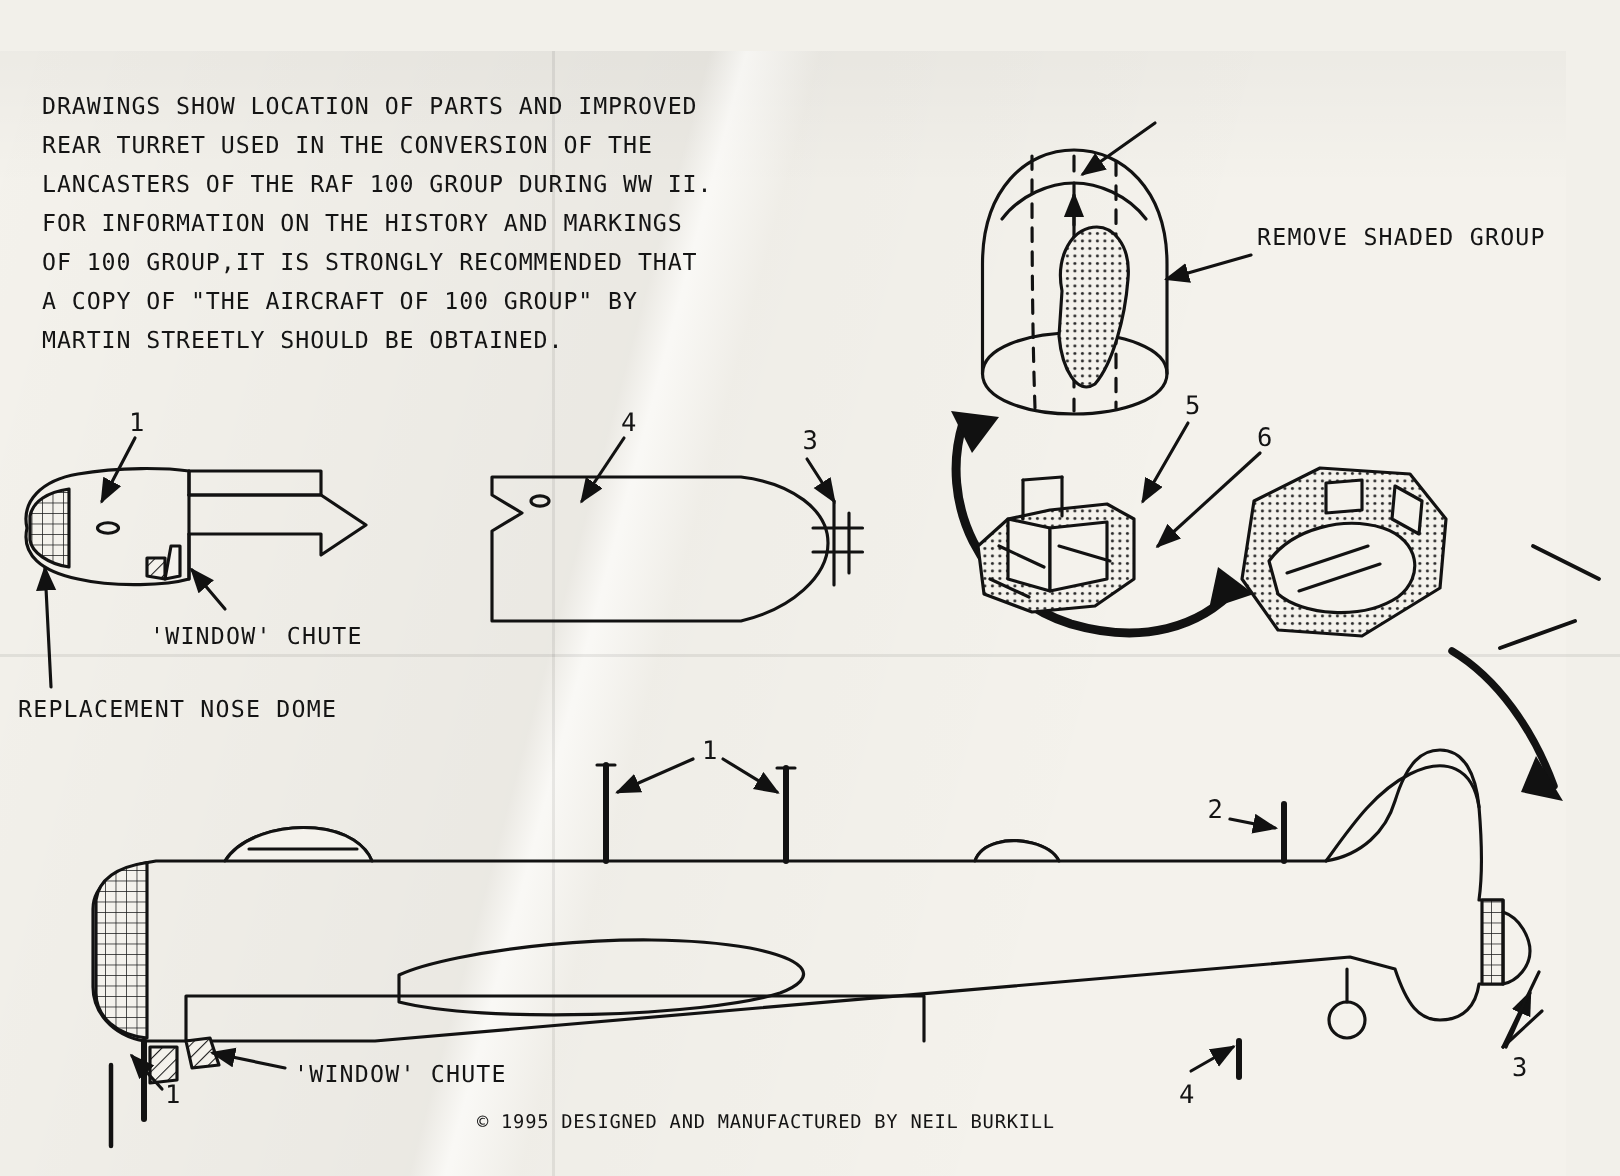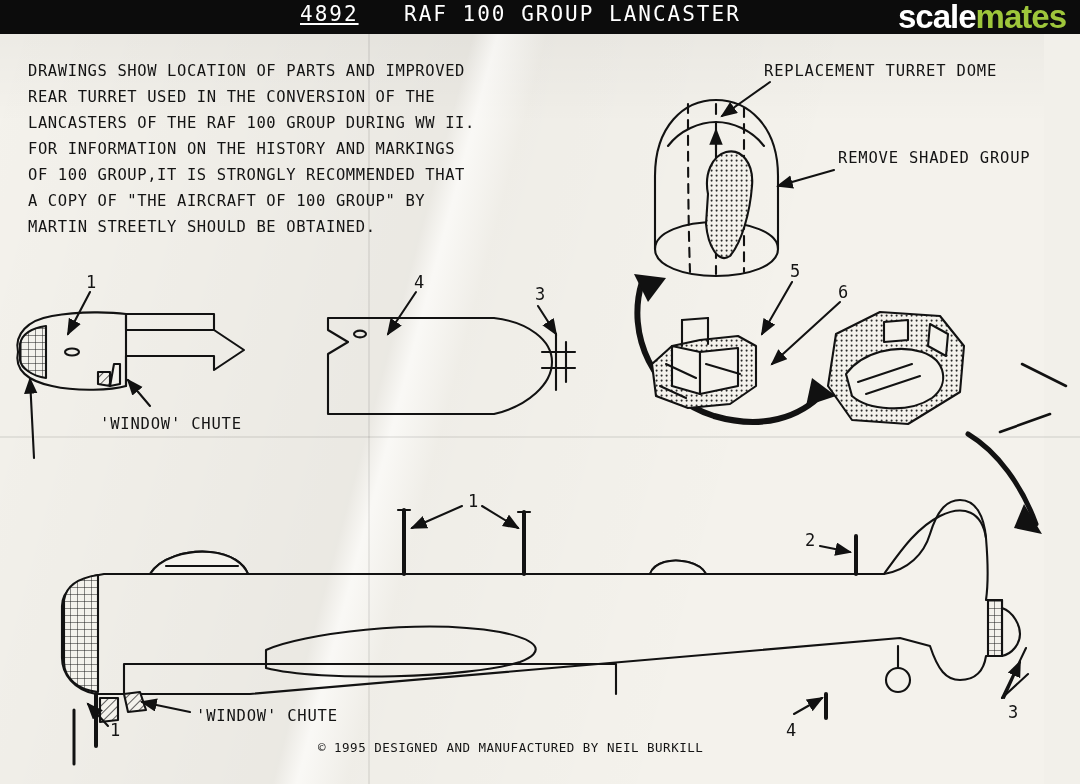--- a/index.html
+++ b/index.html
@@ -65,44 +65,37 @@
   #credit{
     left:318px;top:706px;font-size:12.5px;letter-spacing:0.5px;text-align:right;
   }
   svg{position:absolute;left:0;top:0;}
 </style>
 </head>
 <body>
 
 <div id="page">
 
-  <div id="header">
-    <span id="kit-number">4892</span>
-    <span id="kit-name">RAF 100 GROUP LANCASTER</span>
-    <div id="watermark">
-      <span class="w1">scale</span><span class="w2">mates</span>
-    </div>
-  </div>
 
   <div id="sheet">
 
     <div class="fold" style="left:368px;top:0;width:2px;height:750px;"></div>
     <div class="fold" style="left:0;top:402px;width:1080px;height:2px;"></div>
 
     <div class="txt" id="intro">DRAWINGS SHOW LOCATION OF PARTS AND IMPROVED
 REAR TURRET USED IN THE CONVERSION OF THE
 LANCASTERS OF THE RAF 100 GROUP DURING WW II.
 FOR INFORMATION ON THE HISTORY AND MARKINGS
 OF 100 GROUP,IT IS STRONGLY RECOMMENDED THAT
 A COPY OF "THE AIRCRAFT OF 100 GROUP" BY
 MARTIN STREETLY SHOULD BE OBTAINED.</div>
 
-    <div class="txt label" style="left:764px;top:28px;">REPLACEMENT TURRET DOME</div>
     <div class="txt label" style="left:838px;top:115px;">REMOVE SHADED GROUP</div>
     <div class="txt label" style="left:100px;top:381px;">'WINDOW' CHUTE</div>
+    <div class="txt label" style="left:12px;top:430px;">REPLACEMENT NOSE DOME</div>
     <div class="txt label" style="left:196px;top:673px;">'WINDOW' CHUTE</div>
 
     <div class="txt num" style="left:86px;top:238px;">1</div>
     <div class="txt num" style="left:414px;top:238px;">4</div>
     <div class="txt num" style="left:535px;top:250px;">3</div>
     <div class="txt num" style="left:790px;top:227px;">5</div>
     <div class="txt num" style="left:838px;top:248px;">6</div>
     <div class="txt num" style="left:468px;top:457px;">1</div>
     <div class="txt num" style="left:805px;top:496px;">2</div>
     <div class="txt num" style="left:1008px;top:668px;">3</div>

